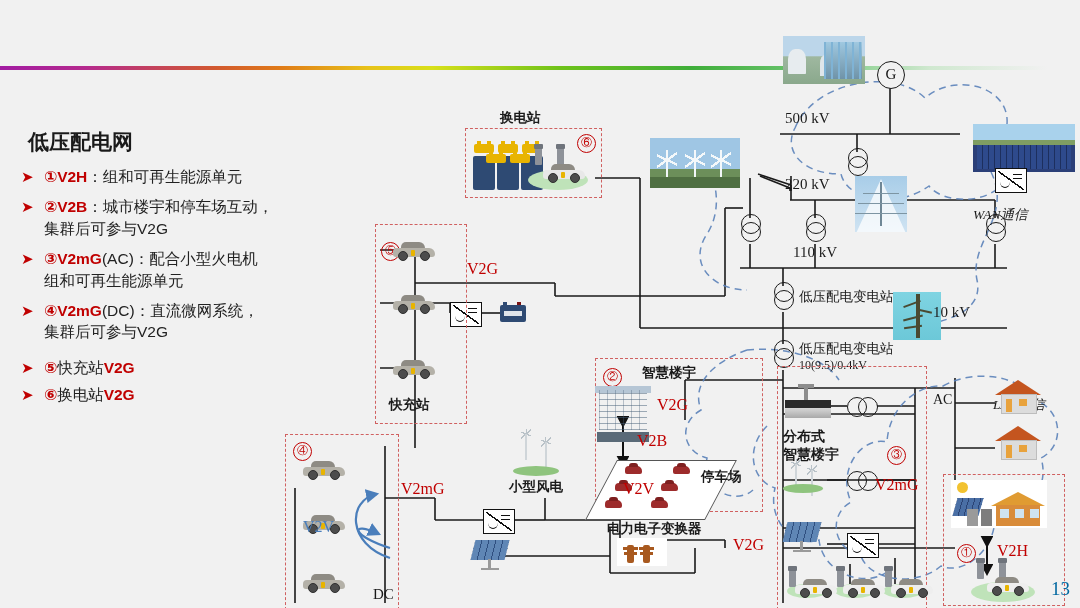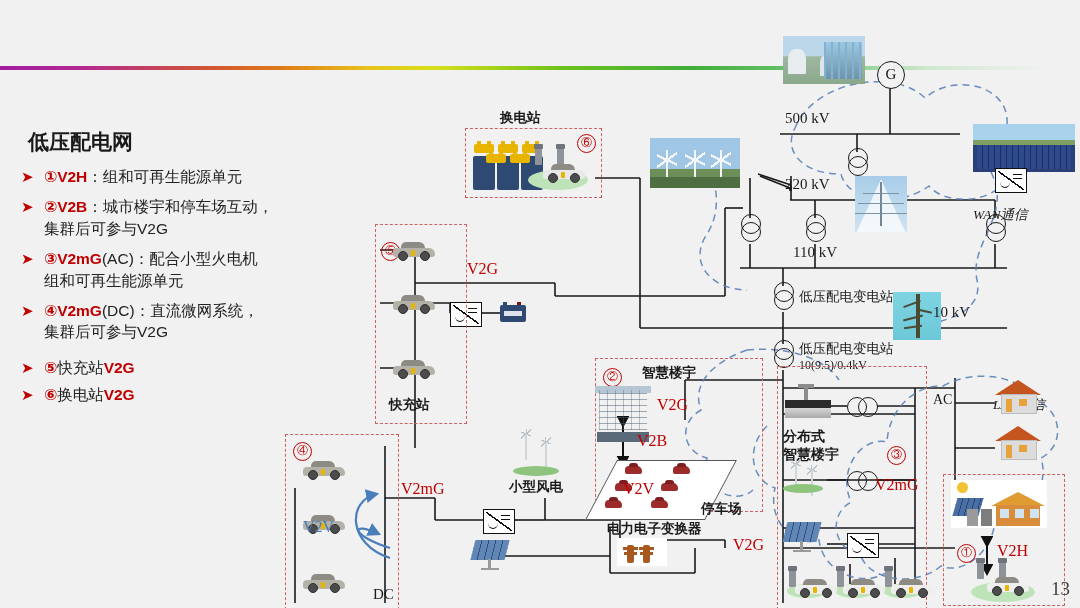--- a/index.html
+++ b/index.html
@@ -77,21 +77,21 @@
     color:#c00000;font-size:11px;line-height:15px;text-align:center;
     font-family:"Liberation Serif",serif;
   }
   .boxlab{
     position:absolute;
     font-family:"DejaVu Sans","Liberation Sans",sans-serif;
     font-size:13.5px;color:#1a1a1a;font-weight:bold;white-space:nowrap;
   }
   .pagenum{
     position:absolute;right:10px;bottom:8px;
-    font-family:"Liberation Serif",serif;font-size:19px;color:#404040;
+    font-family:"Liberation Serif",serif;font-size:19px;color:#0369a1;
   }
 
   
   .rbox{position:absolute;border:1.3px dashed #d06060;}
   
   .photo{position:absolute;overflow:hidden;background:#cfe0ee;}
 
   .pwr-plant{
     background:
       linear-gradient(to bottom,#bcd6ea 0%,#bcd6ea 42%,#9fb8a0 43%,#8aa88c 100%);
@@ -600,21 +600,21 @@
     <div class="vlab" style="left:262px;top:368px;">V2G</div>
     <div class="vlab" style="left:242px;top:404px;">V2B</div>
     <div class="lot" style="left:206px;top:432px;"></div>
     <div class="lotcar" style="left:230px;top:438px;"></div>
     <div class="lotcar" style="left:278px;top:438px;"></div>
     <div class="lotcar" style="left:220px;top:455px;"></div>
     <div class="lotcar" style="left:266px;top:455px;"></div>
     <div class="lotcar" style="left:210px;top:472px;"></div>
     <div class="lotcar" style="left:256px;top:472px;"></div>
     <div class="vlab" style="left:228px;top:452px;">V2V</div>
-    <div class="boxlab" style="left:306px;top:472px;">停车场</div>
+    <div class="boxlab" style="left:306px;top:440px;">停车场</div>
 
     <div class="rbox" style="left:382px;top:338px;width:148px;height:242px;"></div>
     <div class="genset" style="left:390px;top:366px;">
       <div class="cap"></div>
         <div class="stack"></div>
         <div class="top"></div>
         <div class="bot"></div>
       </div>
     <div class="boxlab" style="left:388px;top:400px;font-size:14px;">分布式</div>
     <div class="boxlab" style="left:388px;top:418px;font-size:14px;">智慧楼宇</div>

